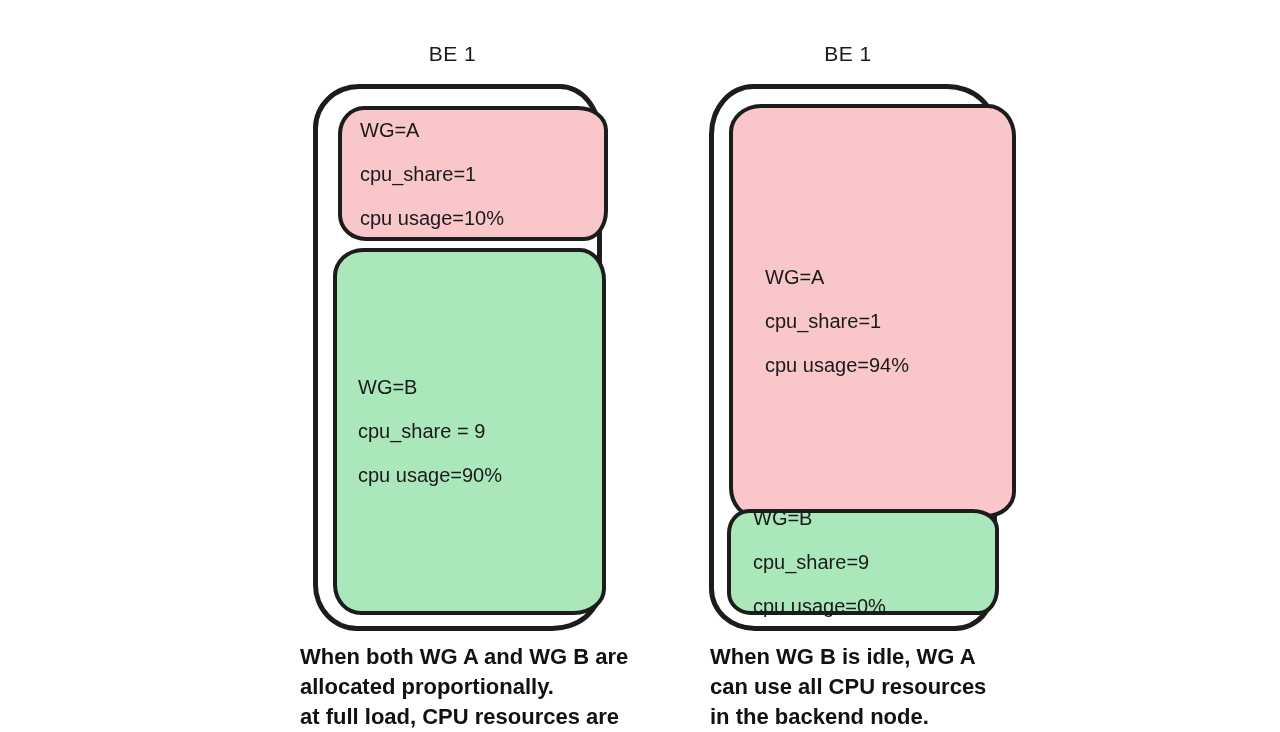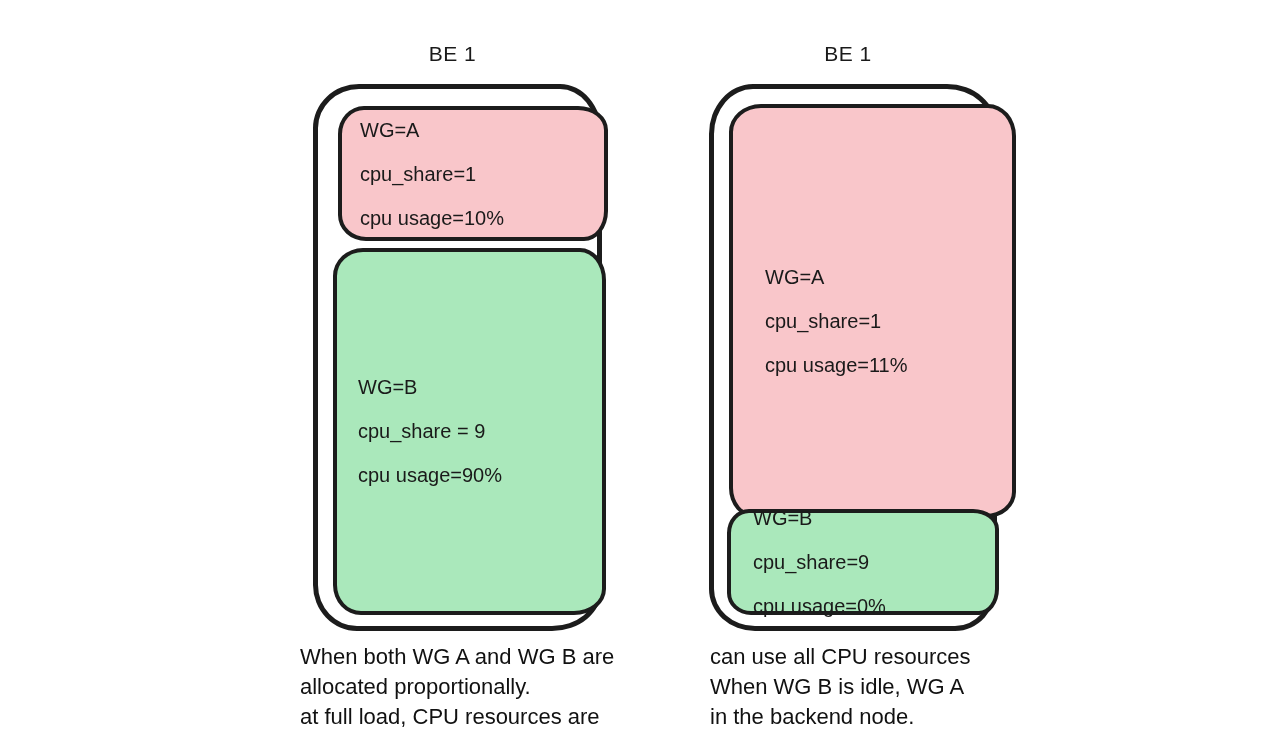--- a/index.html
+++ b/index.html
@@ -42,20 +42,21 @@
     gap: 15px;
   }
   .wg-box.center {
     justify-content: center;
   }
   .caption {
     position: absolute;
     font-size: 22px;
     line-height: 30px;
     color: #111111;
+    font-weight: bold;
   }
 
   
   .title-left   { left: 313px; top: 22px; width: 279px; }
   .box-left     { left: 313px; top: 64px; width: 279px; height: 537px;
                   border-radius: 46px 42px 50px 44px / 44px 50px 42px 46px; }
   .wg-a-left    { left: 20px; top: 17px; width: 234px; height: 121px;
                   padding: 6px 10px 0 18px;
                   border-radius: 26px 30px 24px 28px / 28px 24px 30px 26px; }
   .wg-b-left    { left: 15px; top: 159px; width: 234px; height: 359px;
@@ -100,28 +101,28 @@
     <div>allocated proportionally.</div>
     <div>at full load, CPU resources are</div>
   </div>
 
   <div class="be-title title-right">BE 1</div>
 
   <div class="be-box box-right">
     <div class="wg-box center wg-a-right" style="background-color: rgb(249, 198, 202);">
       <div>WG=A</div>
       <div>cpu_share=1</div>
-      <div>cpu usage=11%</div>
+      <div>cpu usage=94%</div>
     </div>
     <div class="wg-box center wg-b-right" style="background-color: rgb(170, 232, 187);">
       <div>WG=B</div>
       <div>cpu_share=9</div>
       <div>cpu usage=0%</div>
     </div>
   </div>
 
   <div class="caption caption-right">
+    <div>When WG B is idle, WG A</div>
     <div>can use all CPU resources</div>
-    <div>When WG B is idle, WG A</div>
     <div>in the backend node.</div>
   </div>
 
 </div>
 
 </body></html>

